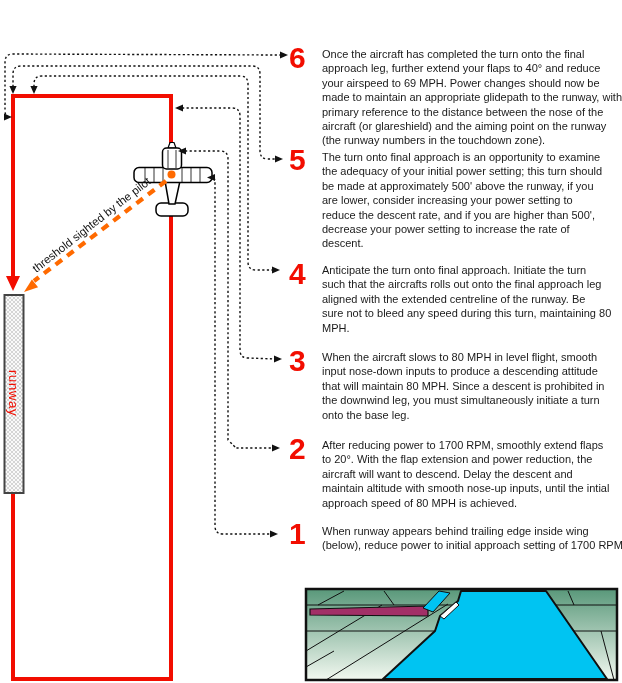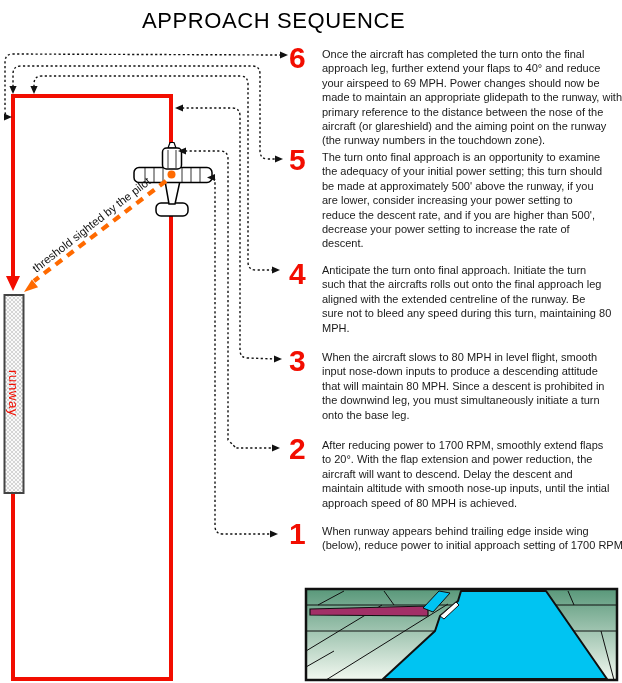--- a/index.html
+++ b/index.html
@@ -20,21 +20,20 @@
                 transform:rotate(90deg);transform-origin:50% 50%;
                 color:#f20d00;font-size:13.5px;letter-spacing:0.5px;}
   .threshold-label{position:absolute;left:30px;top:265px;transform:rotate(-38deg);transform-origin:0 0;
                    font-size:11.5px;color:#111;white-space:nowrap;}
 </style>
 </head>
 <body>
 
 <div id="canvas">
 
-  <div class="title">APPROACH SEQUENCE</div>
 
   <svg width="622" height="683" viewBox="0 0 622 683">
     <defs>
       <pattern id="hatch" width="4" height="4" patternUnits="userSpaceOnUse">
         <rect width="4" height="4" fill="#fafafa"></rect>
         <path d="M0,4 L4,0 M0,0 L4,4" stroke="#c6c6c6" stroke-width="0.7"></path>
       </pattern>
       <linearGradient id="ground" x1="0" y1="0" x2="0" y2="1">
         <stop offset="0" stop-color="#59987a"></stop>
         <stop offset="1" stop-color="#f2f8f0"></stop>

